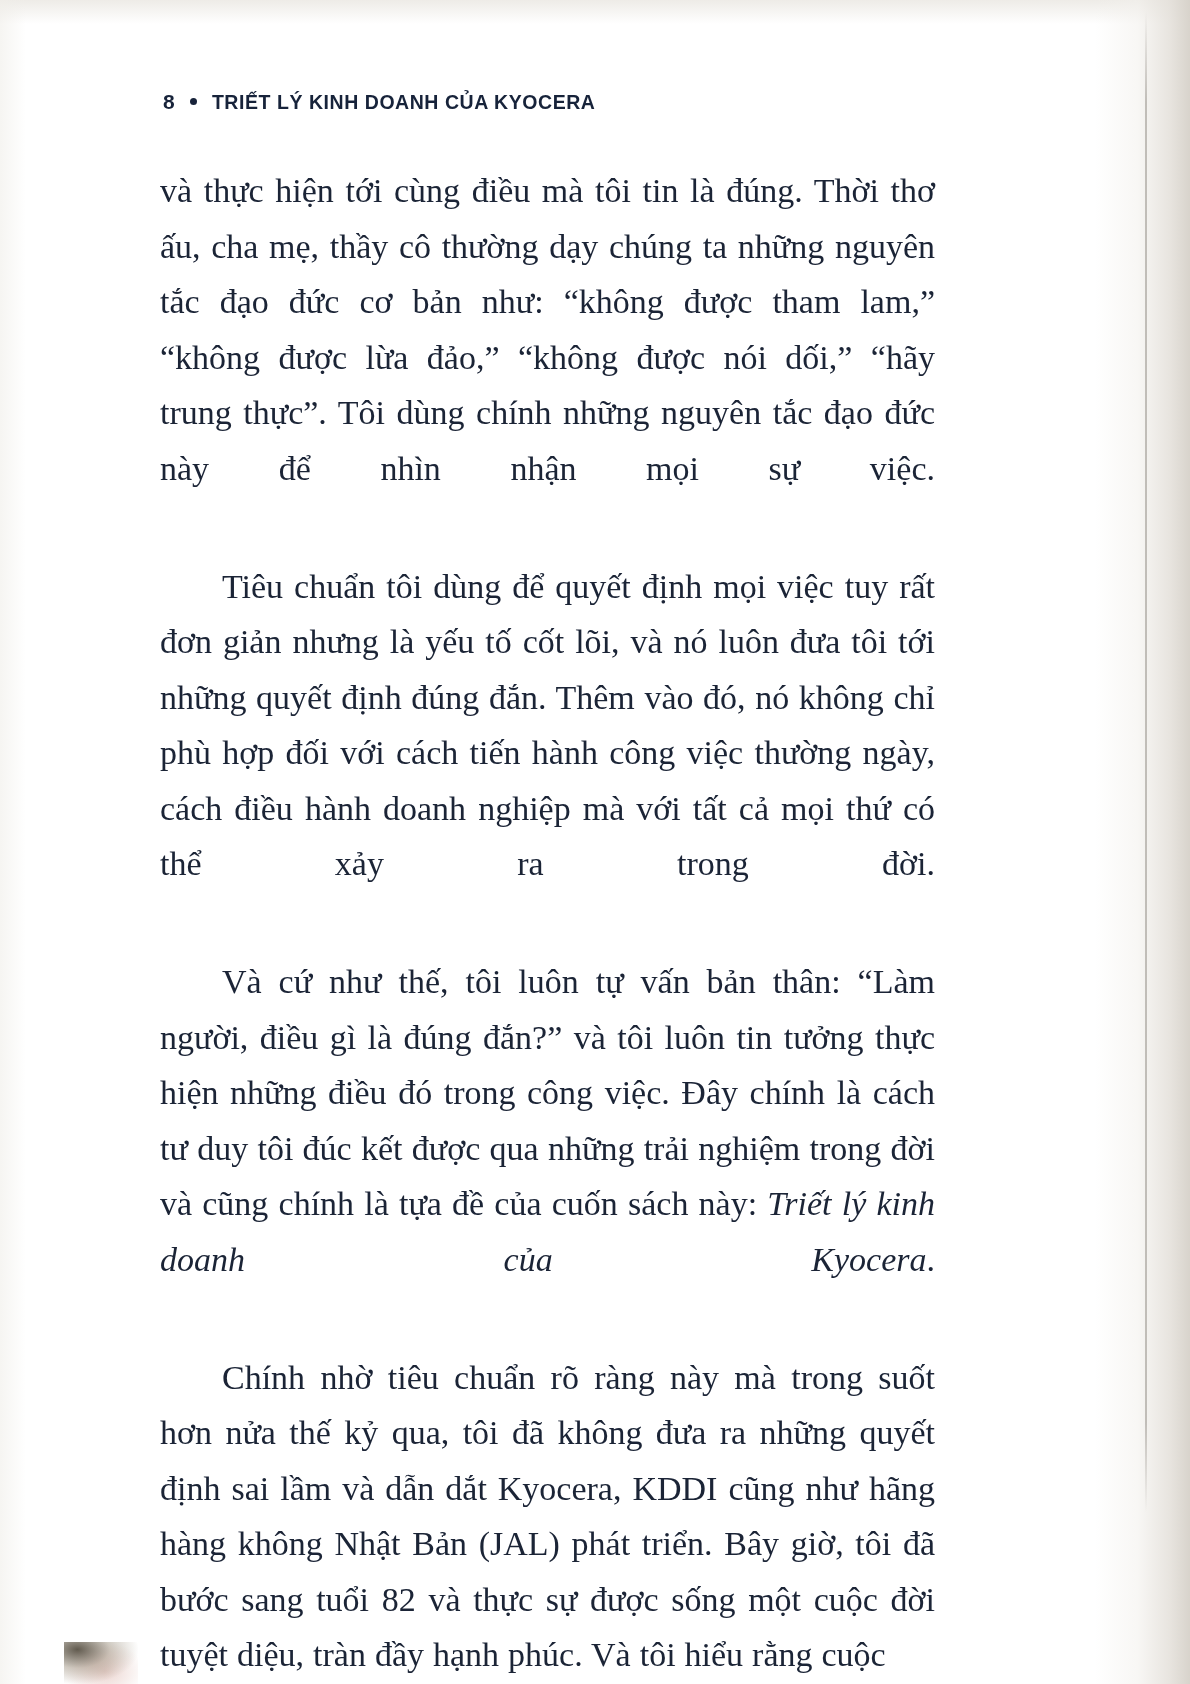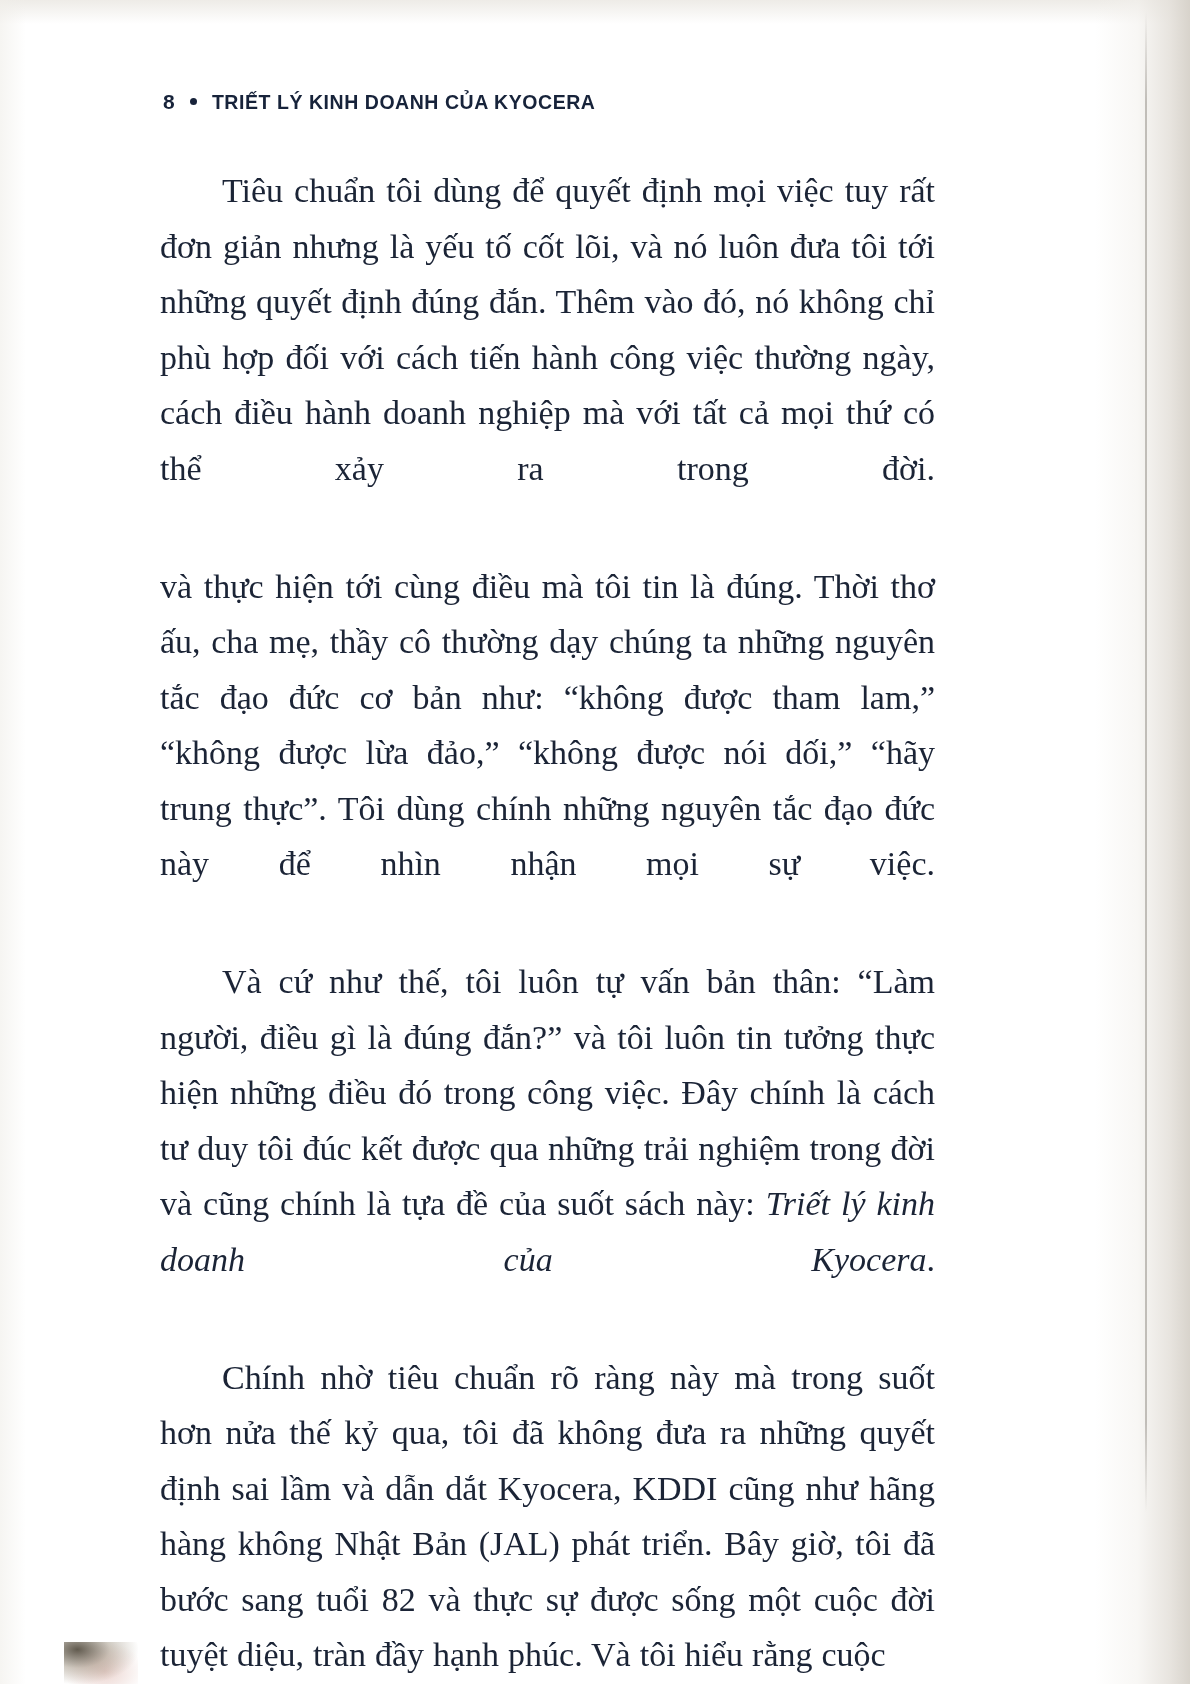--- a/index.html
+++ b/index.html
@@ -156,25 +156,25 @@
   <div class="scan-edge-line"></div>
 
   <div class="running-head">
     <span class="folio">8</span>
     <span class="head-dot"></span>
     <span class="head-title">TRIẾT LÝ KINH DOANH CỦA KYOCERA</span>
   </div>
 
   <div class="body-col">
 
+    <p class="para">và thực hiện tới cùng điều mà tôi tin là đúng. Thời thơ ấu, cha mẹ, thầy cô thường dạy chúng ta những nguyên tắc đạo đức cơ bản như: “không được tham lam,” “không được lừa đảo,” “không được nói dối,” “hãy trung thực”. Tôi dùng chính những nguyên tắc đạo đức này để nhìn nhận mọi sự việc.</p>
+
     <p class="para indent">Tiêu chuẩn tôi dùng để quyết định mọi việc tuy rất đơn giản nhưng là yếu tố cốt lõi, và nó luôn đưa tôi tới những quyết định đúng đắn. Thêm vào đó, nó không chỉ phù hợp đối với cách tiến hành công việc thường ngày, cách điều hành doanh nghiệp mà với tất cả mọi thứ có thể xảy ra trong đời.</p>
 
-    <p class="para">và thực hiện tới cùng điều mà tôi tin là đúng. Thời thơ ấu, cha mẹ, thầy cô thường dạy chúng ta những nguyên tắc đạo đức cơ bản như: “không được tham lam,” “không được lừa đảo,” “không được nói dối,” “hãy trung thực”. Tôi dùng chính những nguyên tắc đạo đức này để nhìn nhận mọi sự việc.</p>
-
-    <p class="para indent"><span>Và cứ như thế, tôi luôn tự vấn bản thân: “Làm người, điều gì là đúng đắn?” và tôi luôn tin tưởng thực hiện những điều đó trong công việc. Đây chính là cách tư duy tôi đúc kết được qua những trải nghiệm trong đời và cũng chính là tựa đề của suốt sách này: </span><span class="bk-title">Triết lý kinh doanh của Kyocera</span><span>.</span></p>
+    <p class="para indent"><span>Và cứ như thế, tôi luôn tự vấn bản thân: “Làm người, điều gì là đúng đắn?” và tôi luôn tin tưởng thực hiện những điều đó trong công việc. Đây chính là cách tư duy tôi đúc kết được qua những trải nghiệm trong đời và cũng chính là tựa đề của cuốn sách này: </span><span class="bk-title">Triết lý kinh doanh của Kyocera</span><span>.</span></p>
 
     <p class="para indent flush">Chính nhờ tiêu chuẩn rõ ràng này mà trong suốt hơn nửa thế kỷ qua, tôi đã không đưa ra những quyết định sai lầm và dẫn dắt Kyocera, KDDI cũng như hãng hàng không Nhật Bản (JAL) phát triển. Bây giờ, tôi đã bước sang tuổi 82 và thực sự được sống một cuộc đời tuyệt diệu, tràn đầy hạnh phúc. Và tôi hiểu rằng cuộc</p>
 
   </div>
 
   <div class="scan-smudge"></div>
 
 </div>
 
 </body></html>

